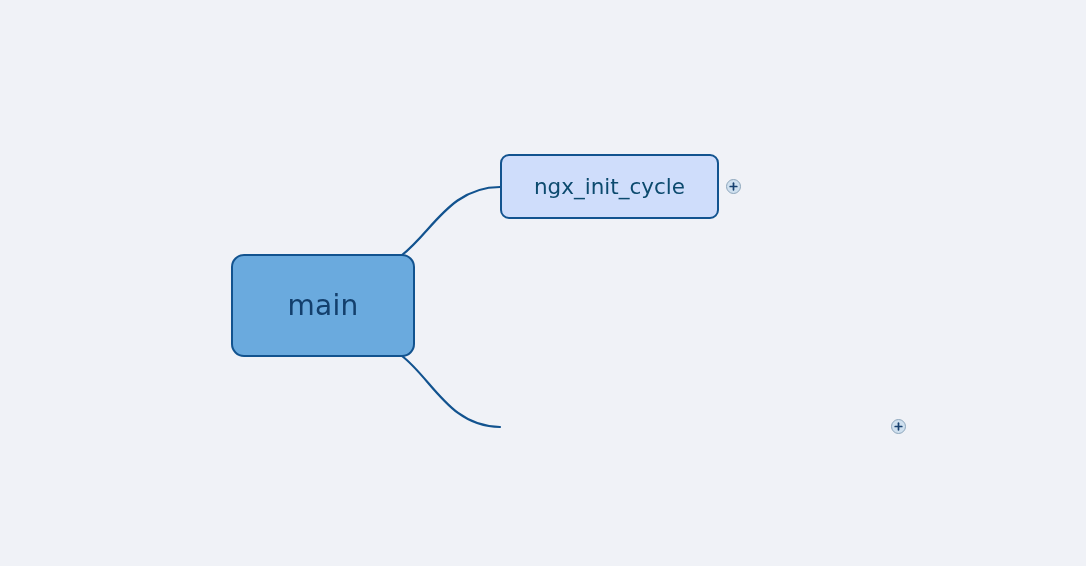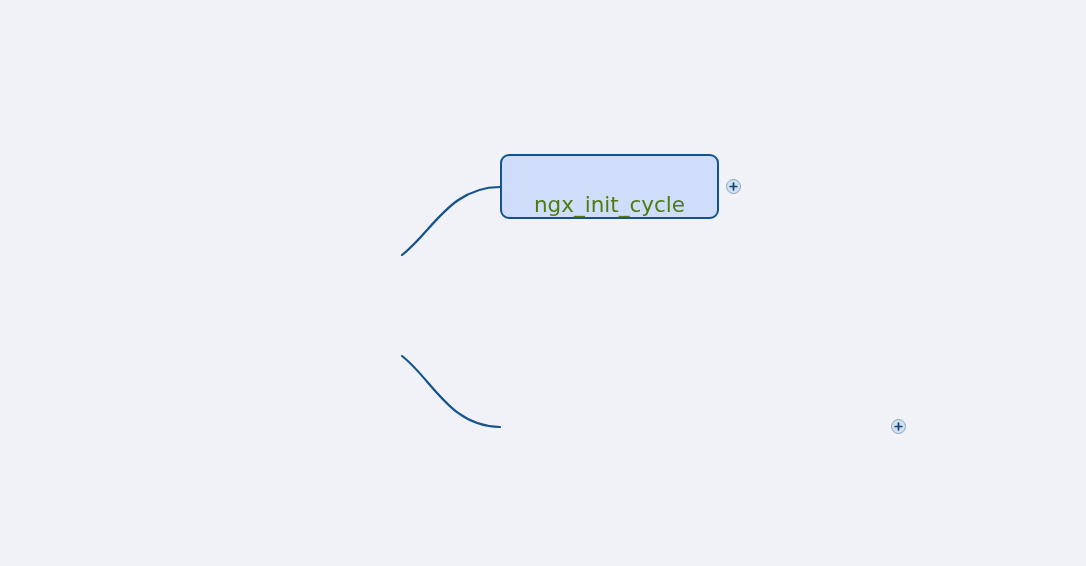--- a/index.html
+++ b/index.html
@@ -59,22 +59,21 @@
     color: #133f6c;
   }
 
   
   .node-child {
     background: #cfddfb;
     border-width: 2px;
     border-radius: 9px;
     font-size: 21.5px;
     padding: 0 14px;
-    color: #4d7c0f;
-    align-items: flex-end;
+    color: #0c4a6e;
   }
 
   .node-child-0 {
     left: 500px;
     top: 154px;
     width: 219px;
     height: 65px;
   }
 
   .node-child-1 {
@@ -109,20 +108,23 @@
 </head>
 <body>
 
 <div id="mindmap-canvas">
 
   <svg id="edge-layer" viewBox="0 0 1086 566" xmlns="http://www.w3.org/2000/svg">
     <path d="M 402 255 C 432 232 450 187 500 187" fill="none" stroke="#12538f" stroke-width="2.2" stroke-linecap="round"></path>
     <path d="M 402 356 C 432 379 450 427 500 427" fill="none" stroke="#12538f" stroke-width="2.2" stroke-linecap="round"></path>
   </svg>
 
+  <div class="node node-root">
+    <span>main</span>
+  </div>
 
   <div class="node node-child node-child-0">
     <span>ngx_init_cycle</span>
   </div>
 
   <button class="toggle toggle-0" title="Expand ngx_init_cycle">
     <svg viewBox="0 0 13 13" xmlns="http://www.w3.org/2000/svg">
       <line x1="3.2" y1="6.5" x2="9.8" y2="6.5" stroke="#17406f" stroke-width="1.7" stroke-linecap="round"></line>
       <line x1="6.5" y1="3.2" x2="6.5" y2="9.8" stroke="#17406f" stroke-width="1.7" stroke-linecap="round"></line>
     </svg>

